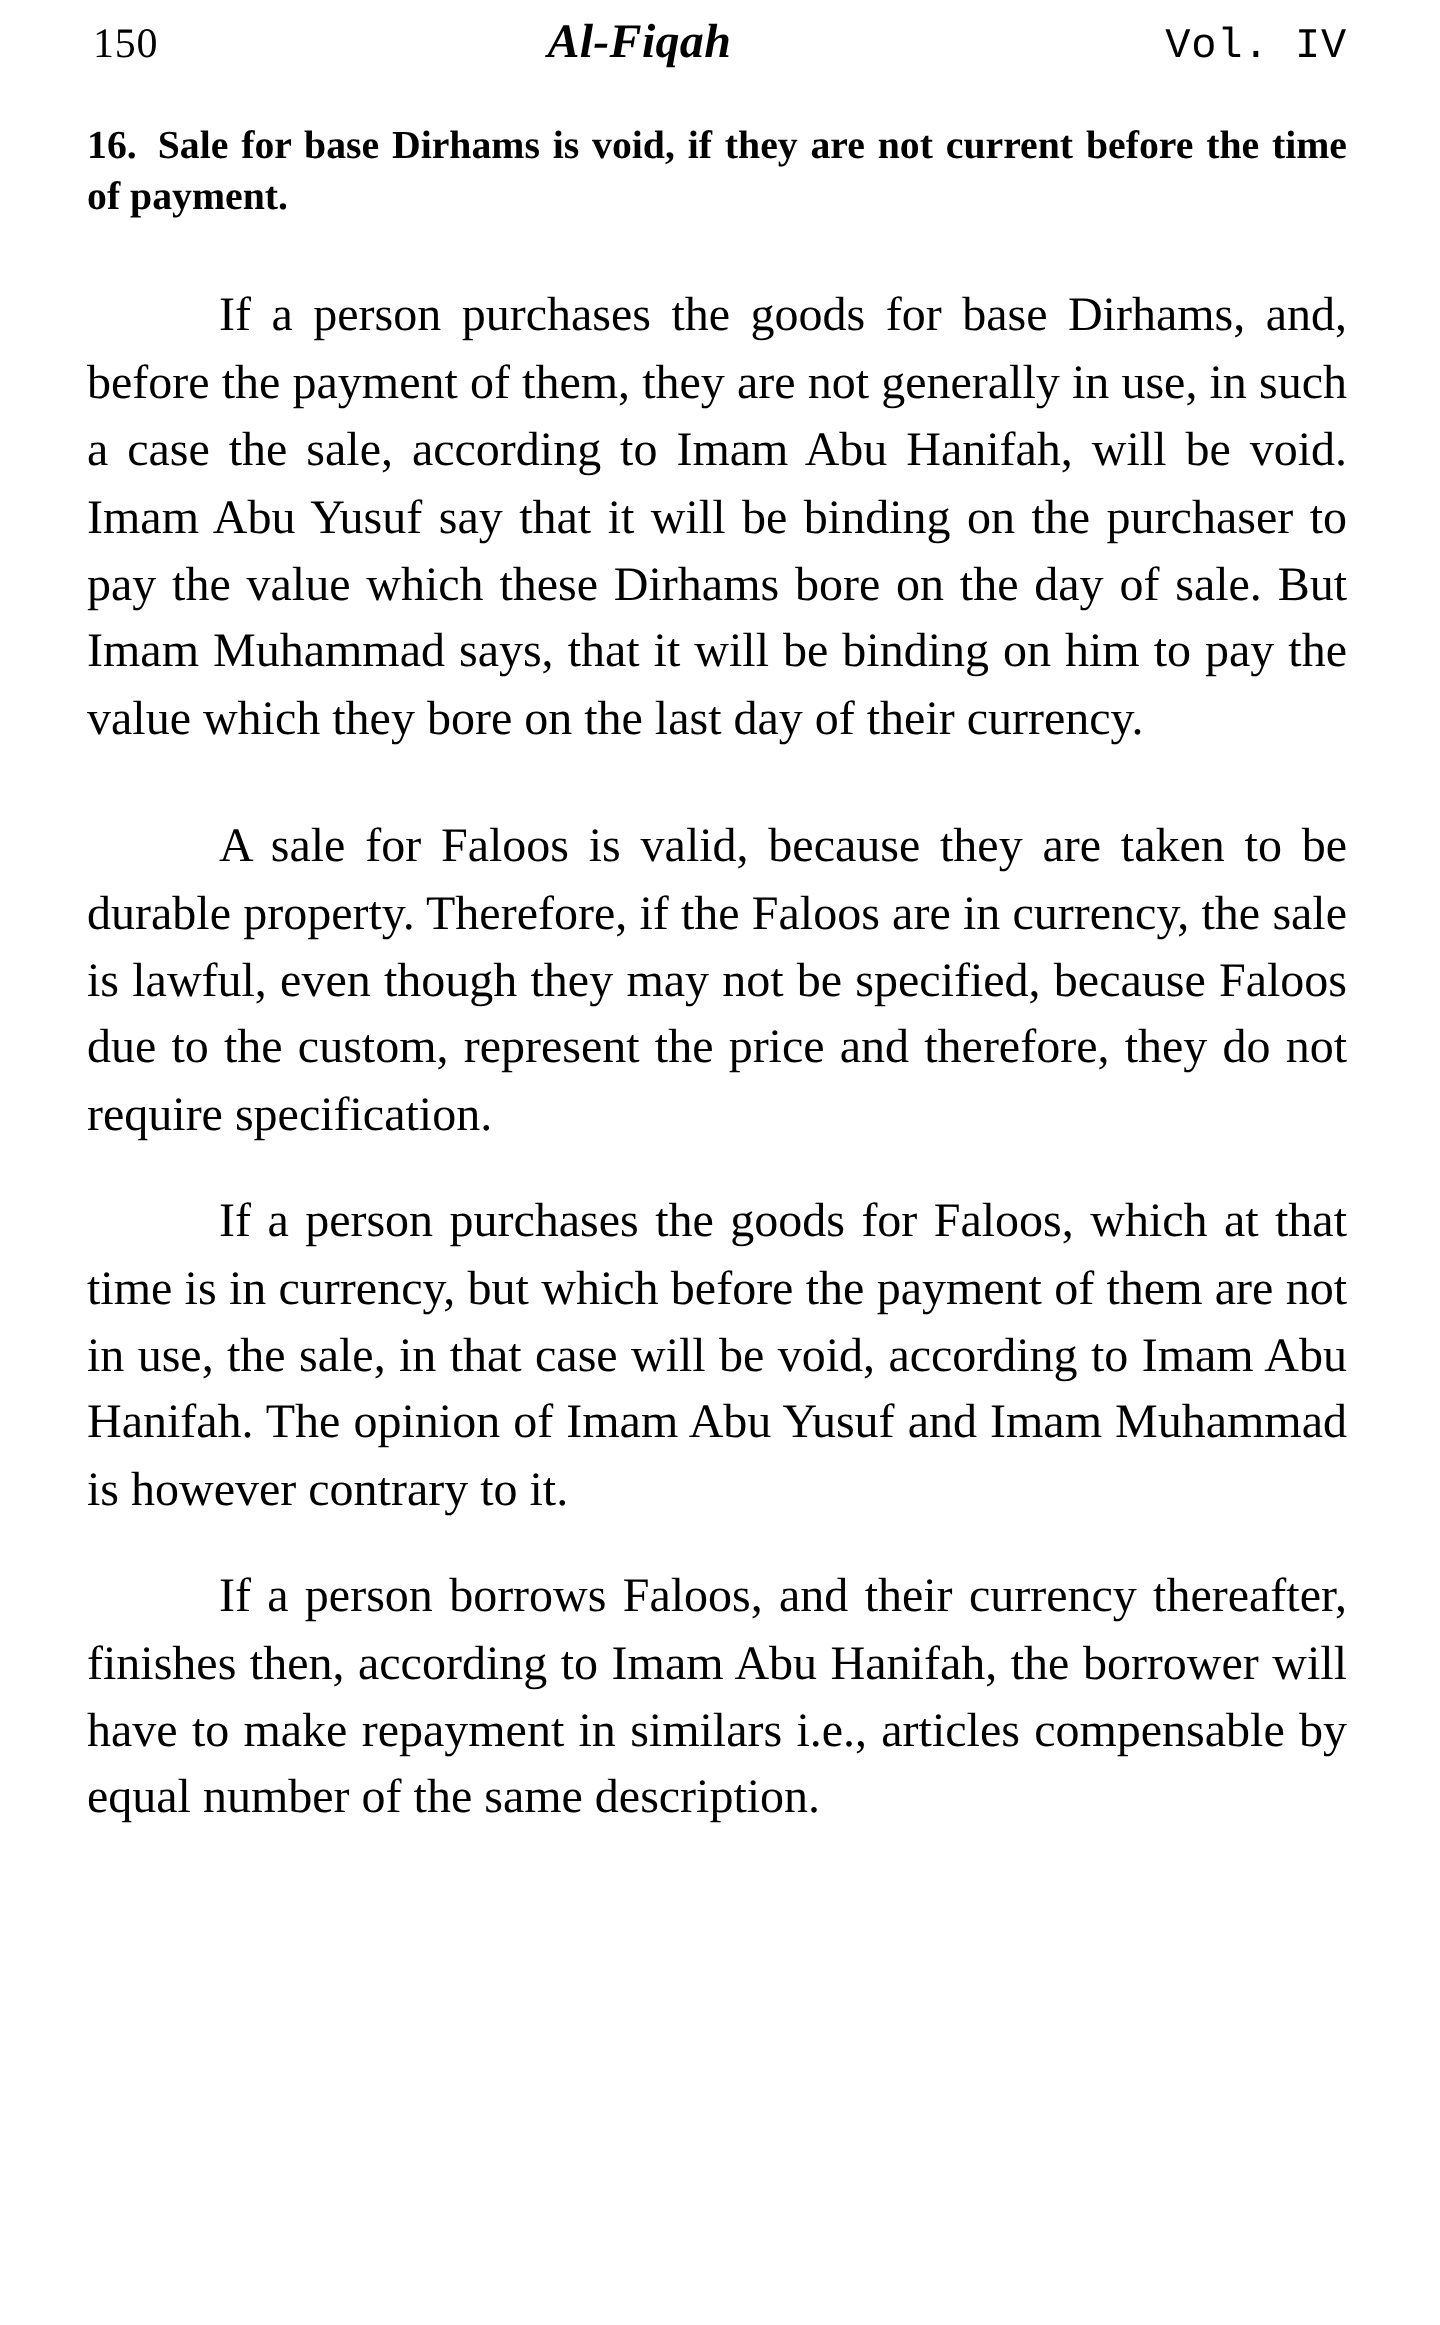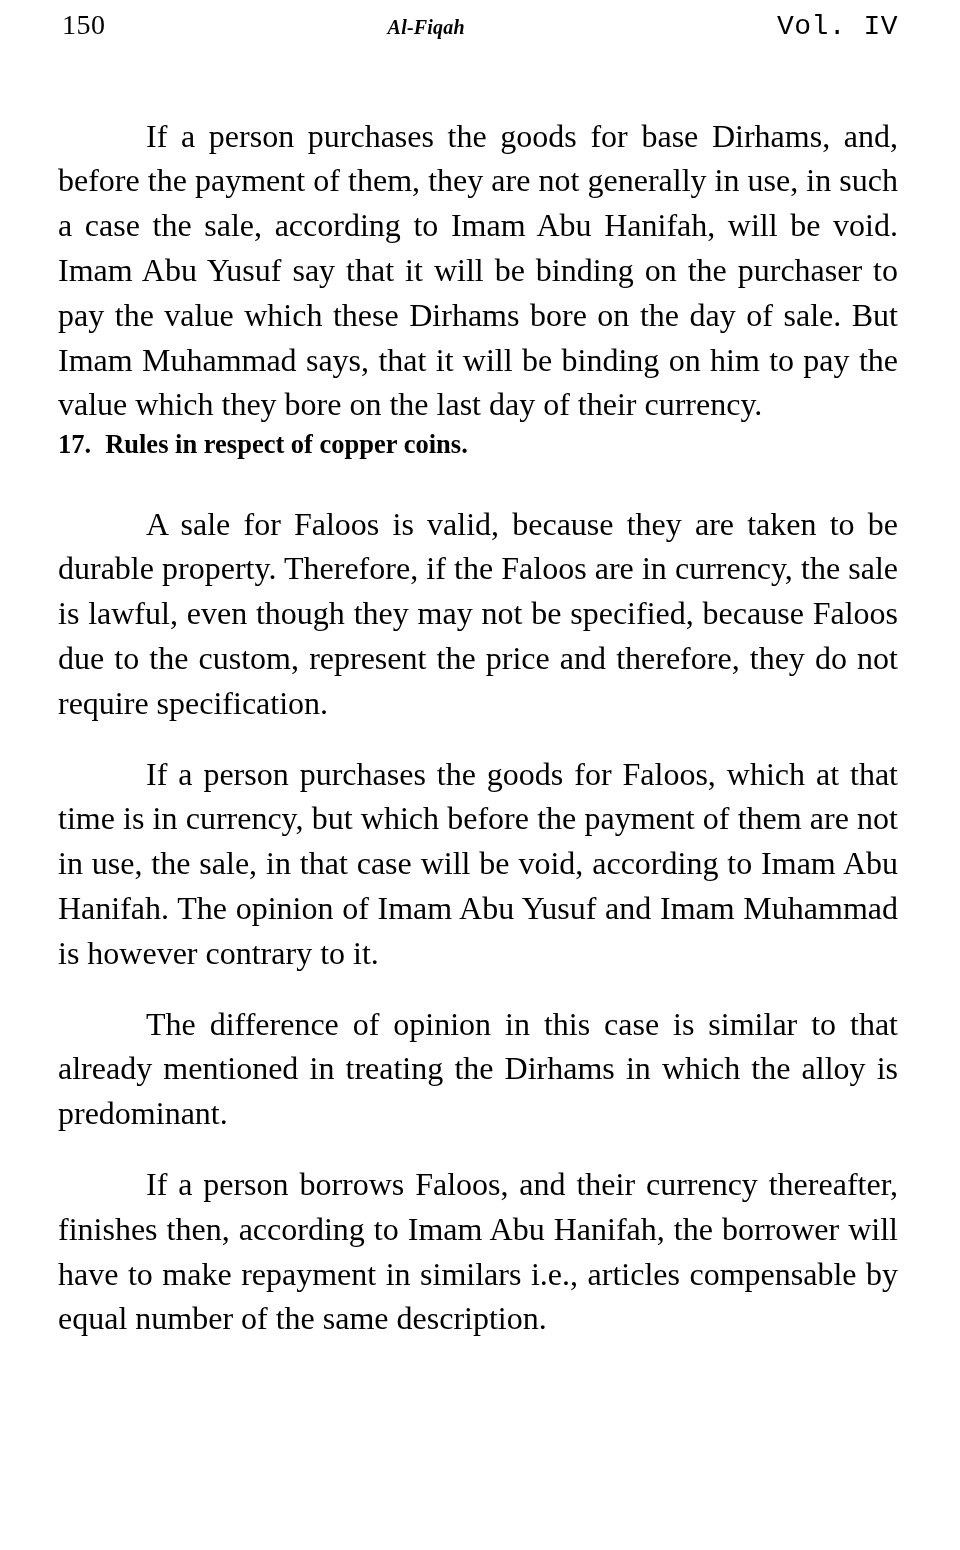--- a/index.html
+++ b/index.html
@@ -28,21 +28,21 @@
     padding: 8px 62px 0 62px;
     font-size: 28px;
     line-height: 1.2;
   }
   .running-head .folio {
     font-size: 28px;
     letter-spacing: 0.5px;
   }
   .running-head .book-title {
     font-style: italic;
-    font-size: 20px;
+    font-size: 32px;
     font-weight: 700;
     letter-spacing: 0.2px;
     margin-left: -30px;
   }
   .running-head .volume {
     font-size: 28px;
     letter-spacing: 0.5px;
     font-family: Liberation Mono, monospace;
   }
   .body-col {
@@ -80,26 +80,25 @@
 <div class="page">
 
   <div class="running-head">
     <span class="folio">150</span>
     <span class="book-title">Al-Fiqah</span>
     <span class="volume">Vol. IV</span>
   </div>
 
   <div class="body-col">
 
+    <h2 class="section-heading">
+      <span class="num">16.</span><span>Sale for base Dirhams is void, if they are not current before the time of payment.</span>
+    </h2>
 
     <p class="para first-after-heading">If a person purchases the goods for base Dirhams, and, before the payment of them, they are not generally in use, in such a case the sale, according to Imam Abu Hanifah, will be void. Imam Abu Yusuf say that it will be binding on the purchaser to pay the value which these Dirhams bore on the day of sale. But Imam Muhammad says, that it will be binding on him to pay the value which they bore on the last day of their currency.</p>
 
-    <h2 class="section-heading heading-17">
-      <span class="num">17.</span><span>Rules in respect of copper coins.</span>
-    </h2>
 
     <p class="para first-after-heading">A sale for Faloos is valid, because they are taken to be durable property. Therefore, if  the Faloos are in currency, the sale is lawful, even though they may not be specified, because Faloos due to the custom, represent the price and therefore, they do not require specification.</p>
     <p class="para">If a person purchases the goods for Faloos, which at that time is in currency, but which before the payment of them are not in use, the sale, in that case will be void, according to Imam Abu Hanifah. The opinion of Imam Abu Yusuf and Imam Muhammad is however contrary to it.</p>
-    <p class="para">The difference of opinion in this case is similar to that already mentioned in treating the Dirhams in which the alloy is predominant.</p>
     <p class="para">If a person borrows Faloos, and their currency thereafter, finishes then, according to Imam Abu Hanifah, the borrower will have to make repayment in similars i.e., articles compensable by equal number of the same description.</p>
 
   </div>
 </div>
 
 </body></html>

